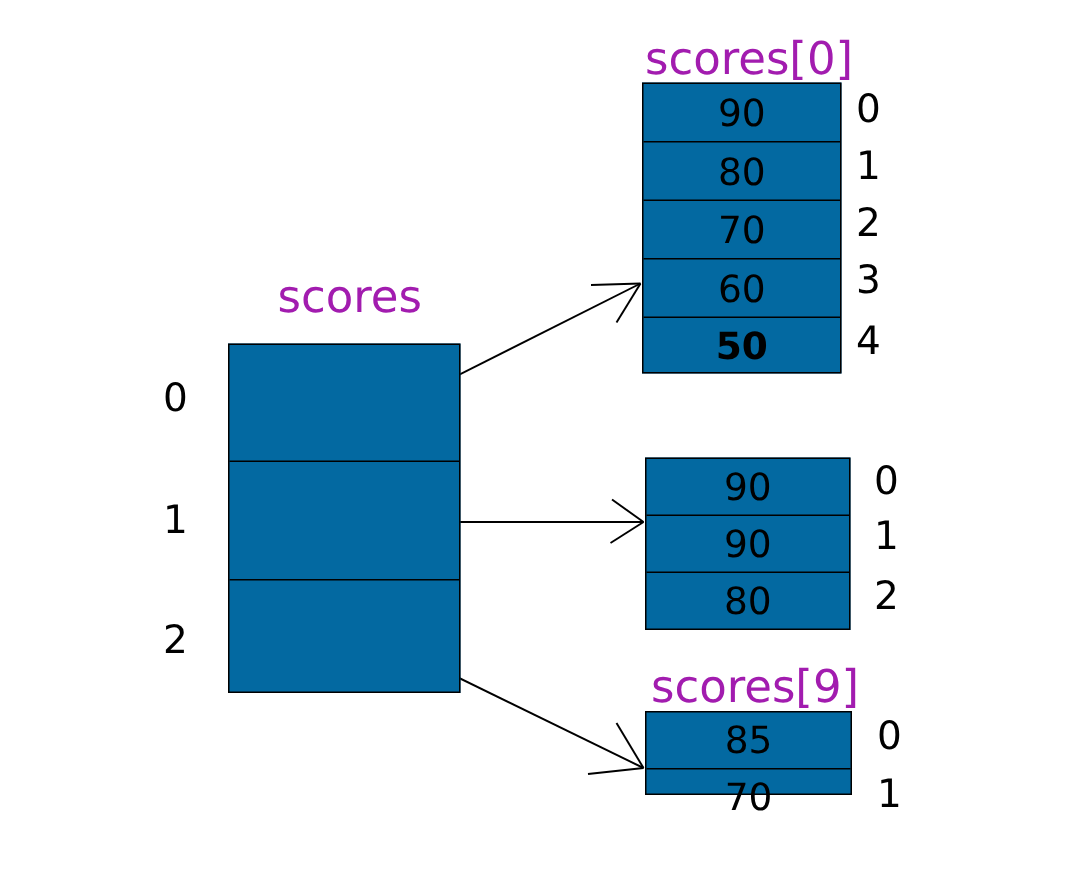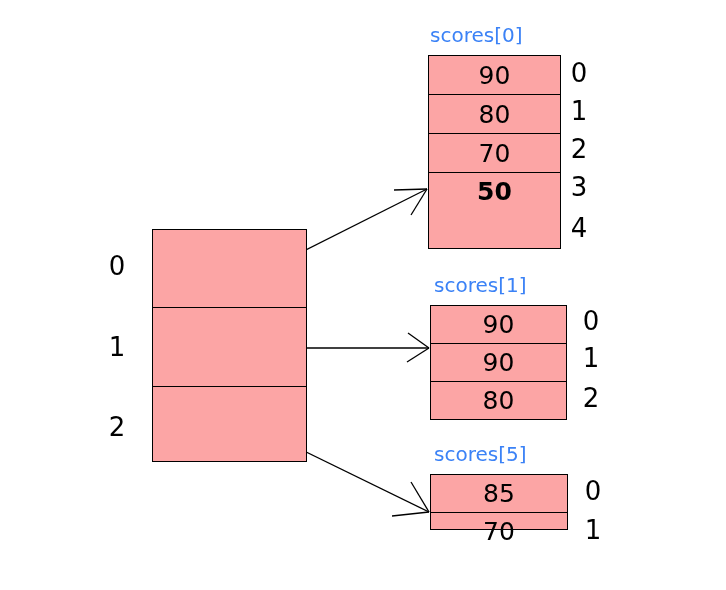--- a/index.html
+++ b/index.html
@@ -16,40 +16,40 @@
     position: relative;
     width: 726px;
     height: 590px;
     background: #ffffff;
     overflow: hidden;
   }
 
   
   .title-label {
     position: absolute;
-    font-size: 20px;
+    font-size: 30px;
     line-height: 1;
-    color: #3b82f6;
+    color: #a21caf;
     white-space: nowrap;
   }
   .index-label {
     position: absolute;
     font-size: 26px;
     line-height: 1;
     color: #000000;
     white-space: nowrap;
     text-align: center;
   }
 
   
   .array-box {
     position: absolute;
     border: 1px solid #000000;
     box-sizing: border-box;
-    background: #fca5a5;
+    background: #0369a1;
   }
   .array-cell {
     box-sizing: border-box;
     border-bottom: 1px solid #000000;
     display: flex;
     align-items: center;
     justify-content: center;
     font-size: 25px;
     color: #000000;
     background: transparent;
@@ -85,59 +85,60 @@
       <line x1="429" y1="348" x2="407" y2="362" stroke="#000000" stroke-width="1.3"></line>
     </g>
 
     <g>
       <line x1="257" y1="428" x2="429" y2="512" stroke="#000000" stroke-width="1.3"></line>
       <line x1="429" y1="512" x2="411" y2="482" stroke="#000000" stroke-width="1.3"></line>
       <line x1="429" y1="512" x2="392" y2="516" stroke="#000000" stroke-width="1.3"></line>
     </g>
   </svg>
 
+  <div class="title-label" style="left:185px; top:184px;">scores</div>
 
   <div class="array-box" id="outer-box" style="left:152px; top:229px; width:155px; height:233px;">
     <div class="array-cell empty" style="height:78px;"></div>
     <div class="array-cell empty" style="height:79px;"></div>
     <div class="array-cell empty last" style="height:74px;"></div>
   </div>
 
   <div class="index-label" style="left:104px; top:253px; width:26px;">0</div>
   <div class="index-label" style="left:104px; top:334px; width:26px;">1</div>
   <div class="index-label" style="left:104px; top:414px; width:26px;">2</div>
 
   <div class="title-label" style="left:430px; top:25px;">scores[0]</div>
 
   <div class="array-box" style="left:428px; top:55px; width:133px; height:194px;">
     <div class="array-cell" style="height:39px;">90</div>
     <div class="array-cell" style="height:39px;">80</div>
     <div class="array-cell" style="height:39px;">70</div>
+    <div class="array-cell" style="height:39px;">60</div>
     <div class="array-cell last" style="height:36px;font-weight:bold;">50</div>
   </div>
 
   <div class="index-label" style="left:566px; top:60px; width:26px;">0</div>
   <div class="index-label" style="left:566px; top:98px; width:26px;">1</div>
   <div class="index-label" style="left:566px; top:136px; width:26px;">2</div>
   <div class="index-label" style="left:566px; top:174px; width:26px;">3</div>
   <div class="index-label" style="left:566px; top:215px; width:26px;">4</div>
 
-  <div class="title-label" style="left:434px; top:275px;">scores[1]</div>
 
   <div class="array-box" style="left:430px; top:305px; width:137px; height:115px;">
     <div class="array-cell" style="height:38px;">90</div>
     <div class="array-cell" style="height:38px;">90</div>
     <div class="array-cell last" style="height:37px;">80</div>
   </div>
 
   <div class="index-label" style="left:578px; top:308px; width:26px;">0</div>
   <div class="index-label" style="left:578px; top:345px; width:26px;">1</div>
   <div class="index-label" style="left:578px; top:385px; width:26px;">2</div>
 
-  <div class="title-label" style="left:434px; top:444px;">scores[5]</div>
+  <div class="title-label" style="left:434px; top:444px;">scores[9]</div>
 
   <div class="array-box" style="left:430px; top:474px; width:138px; height:56px;">
     <div class="array-cell" style="height:38px;">85</div>
     <div class="array-cell last" style="height:36px;">70</div>
   </div>
 
   <div class="index-label" style="left:580px; top:478px; width:26px;">0</div>
   <div class="index-label" style="left:580px; top:517px; width:26px;">1</div>
 
 </div>

